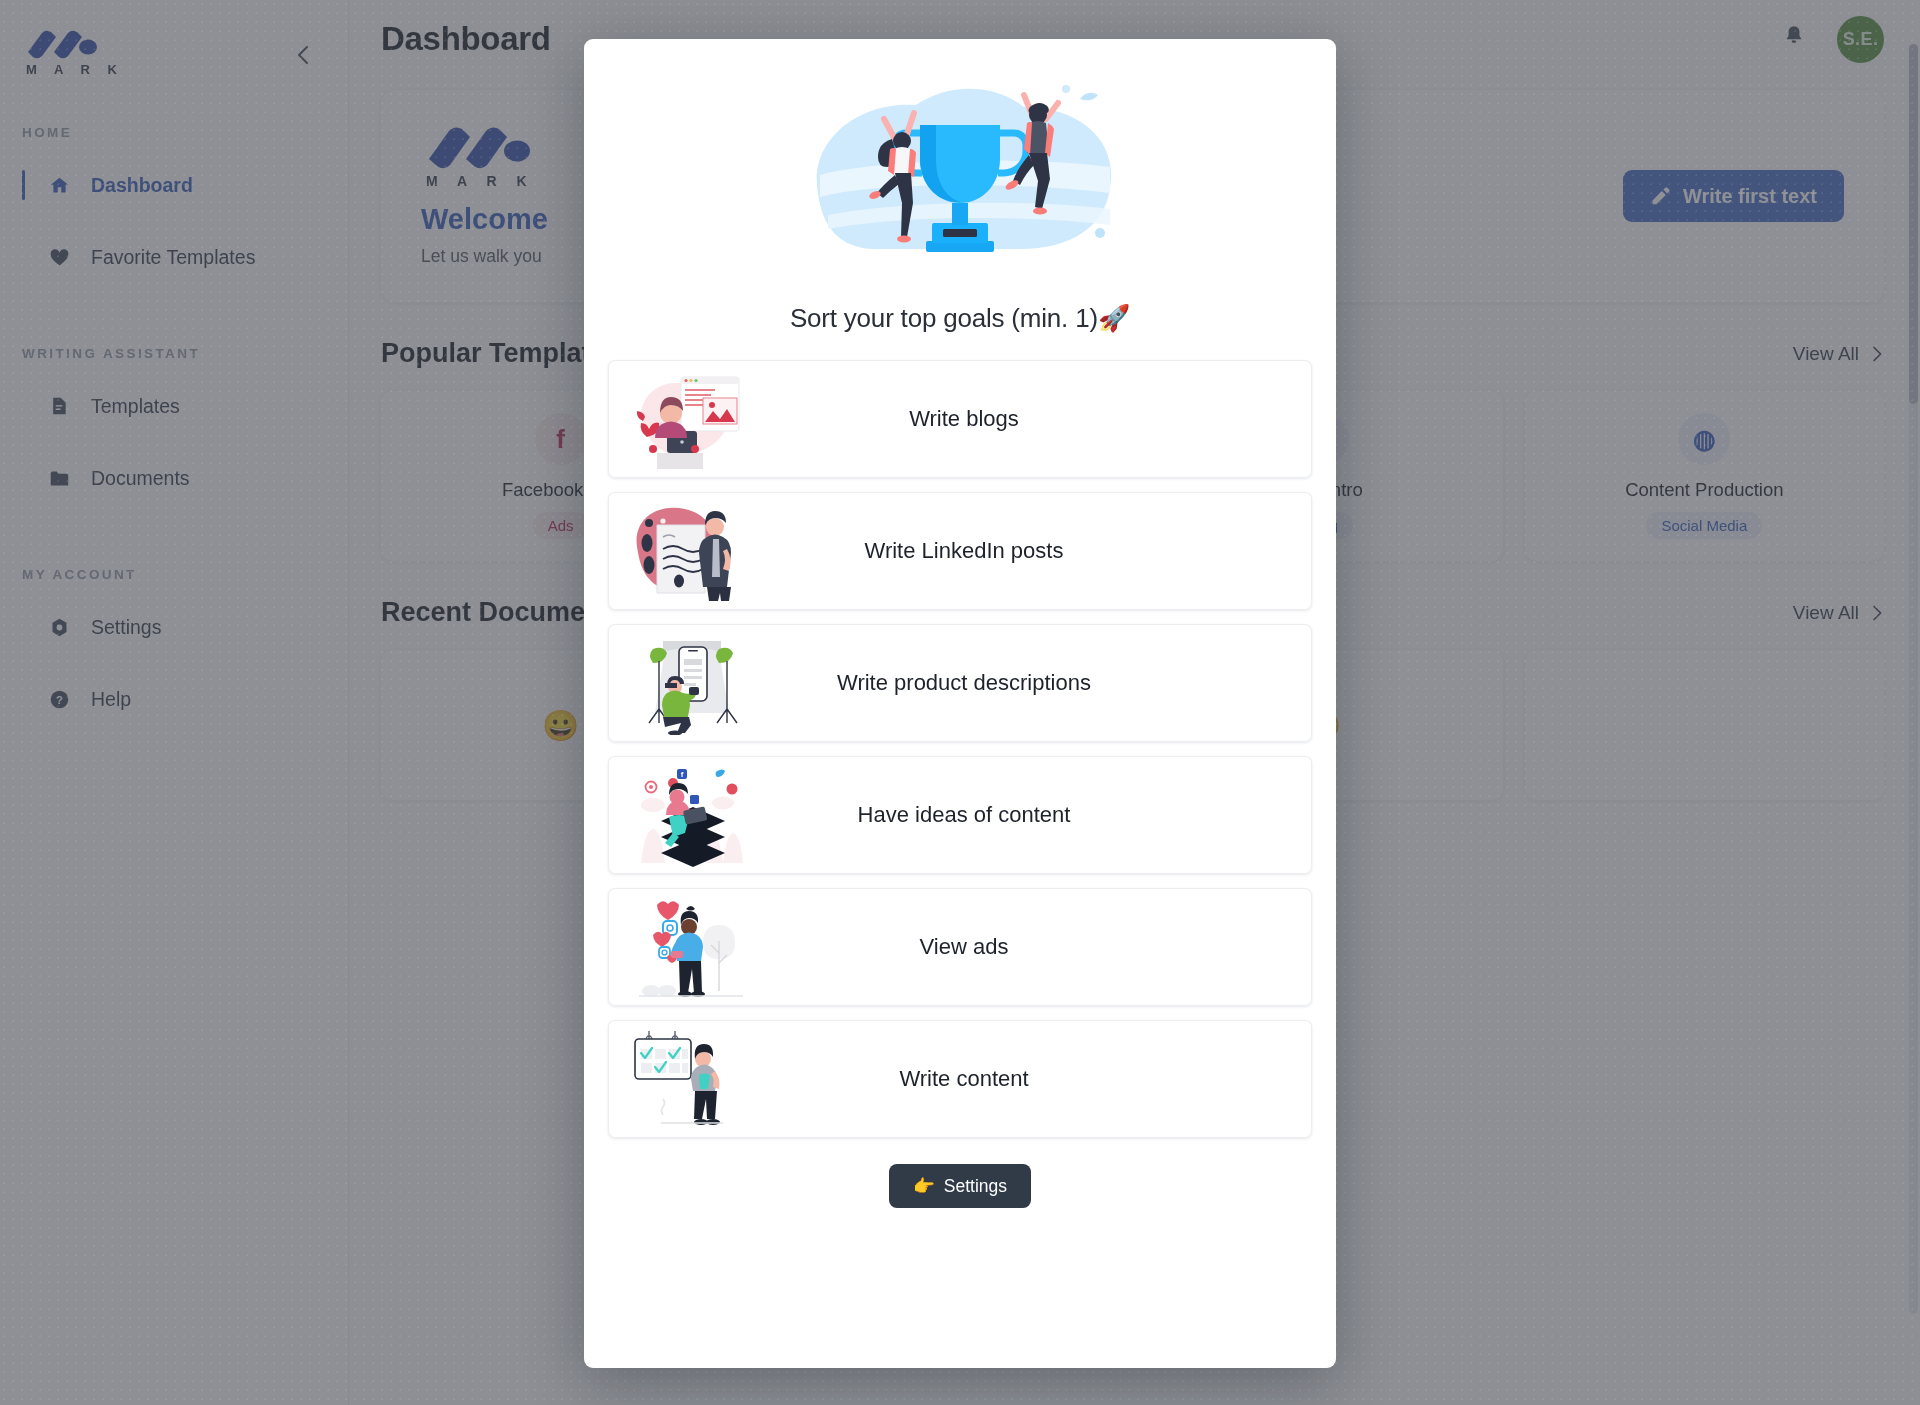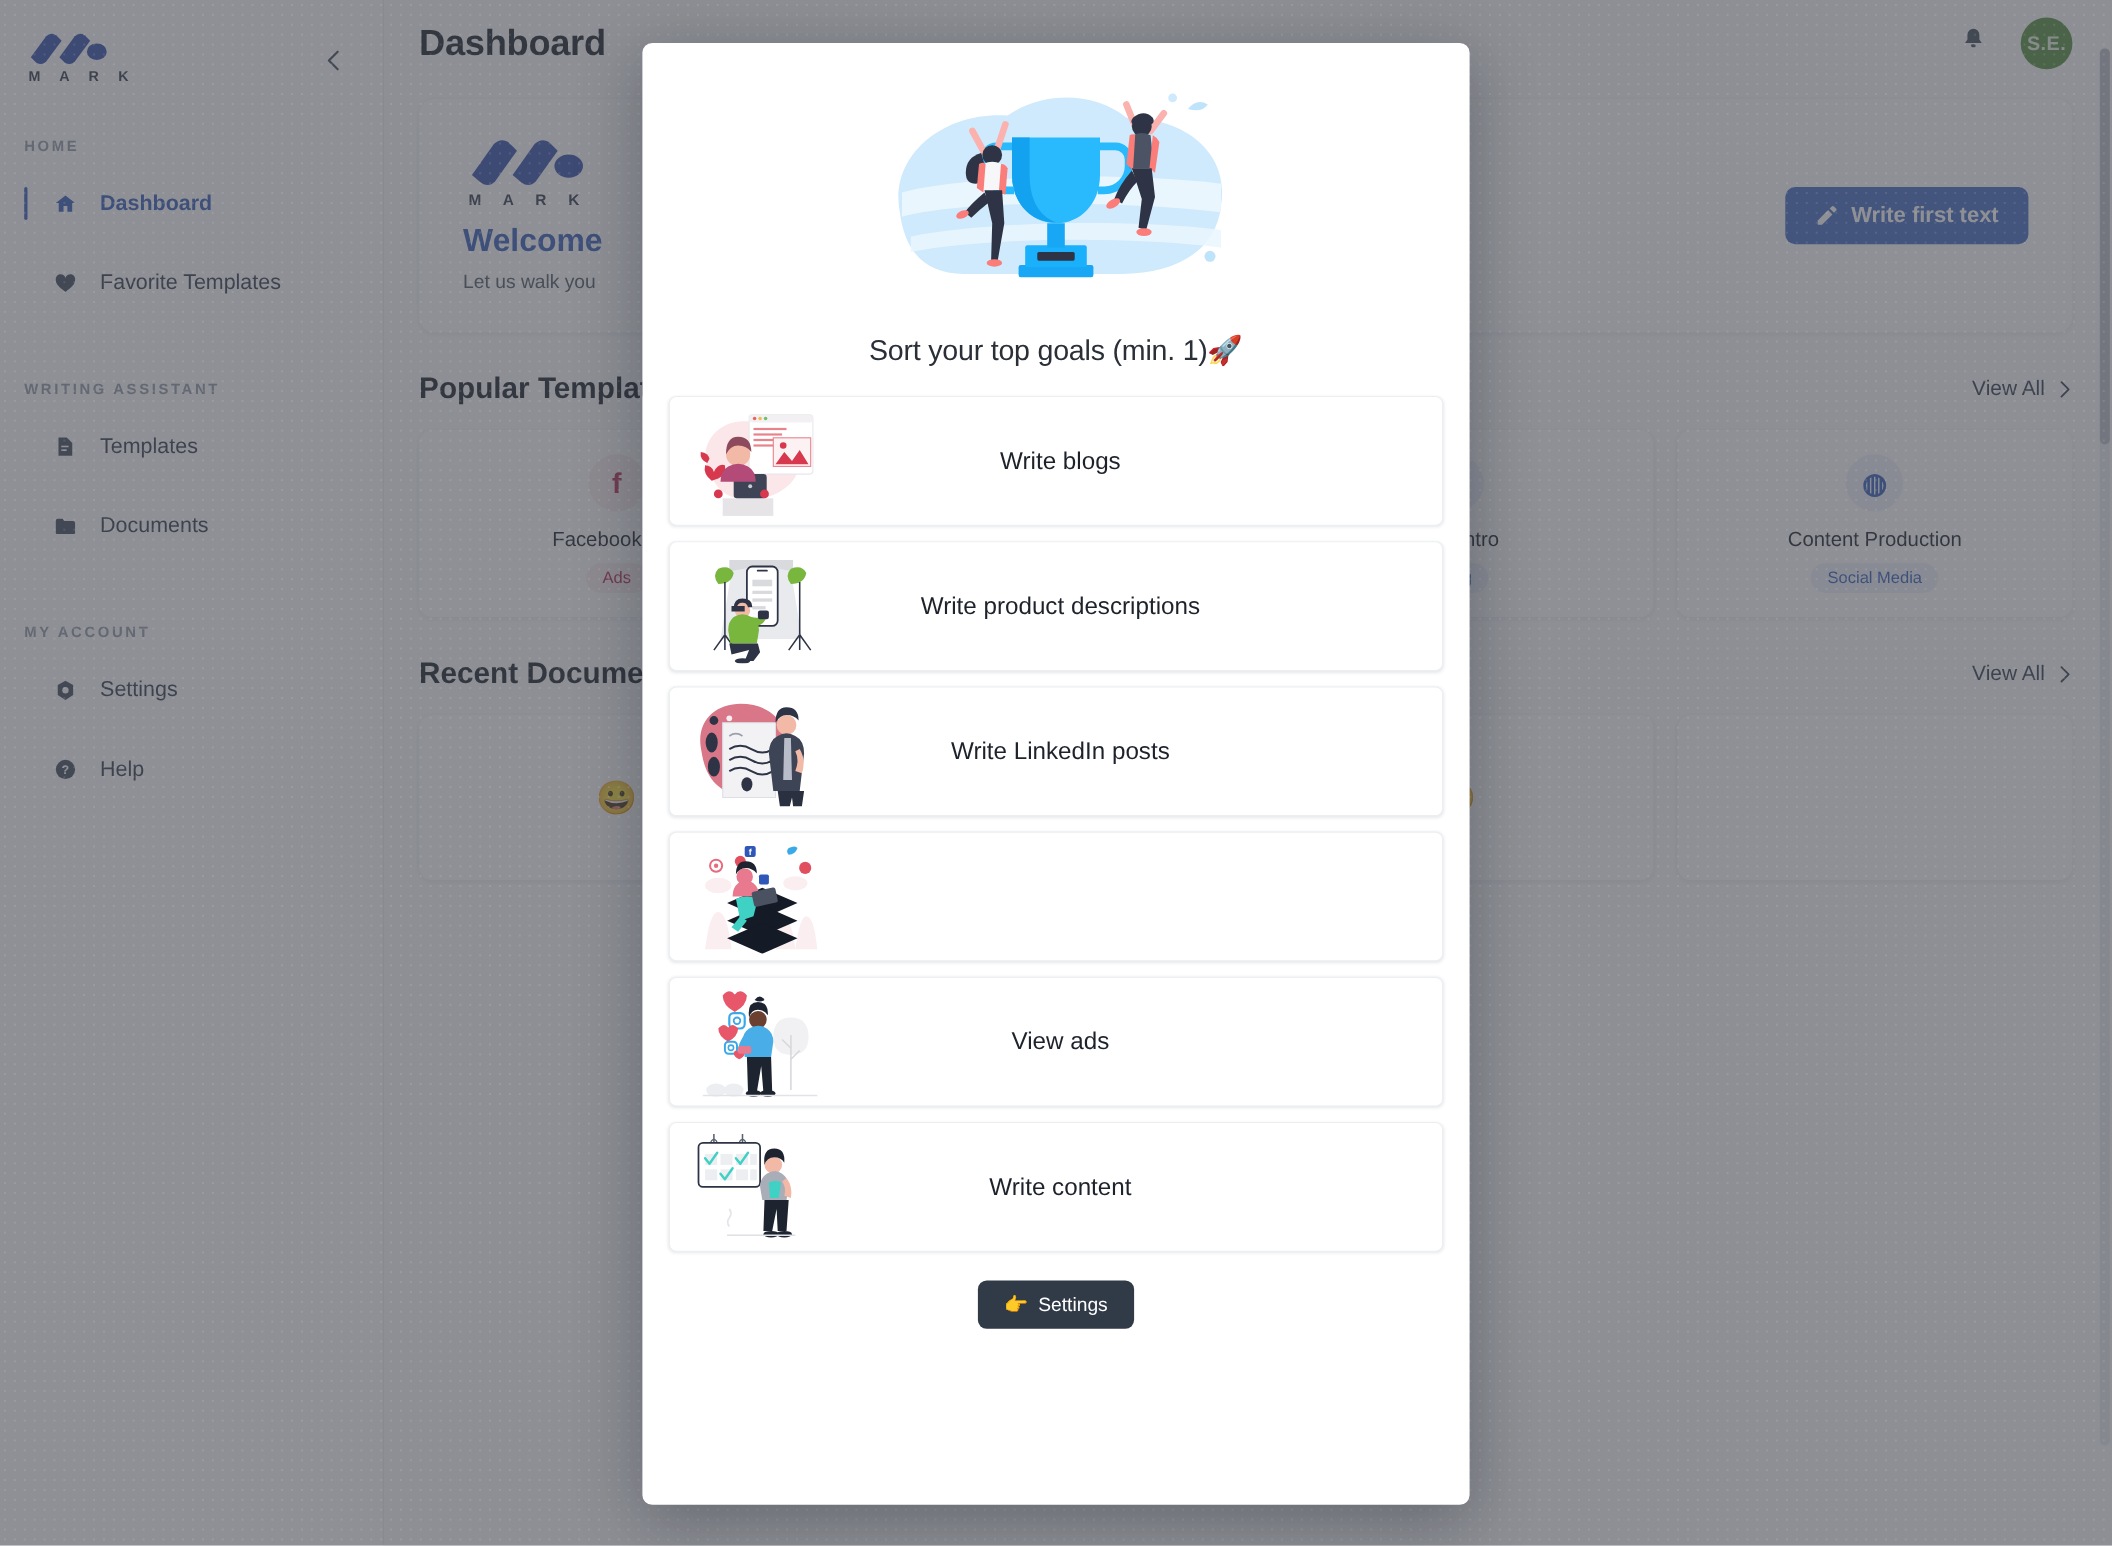--- a/index.html
+++ b/index.html
@@ -441,20 +441,46 @@
           <path d="M35 57 q9 -5 18 0 q7 4 7 14 h-32 q0 -10 7 -14z" fill="#b44a77"></path>
           <circle cx="68" cy="82" r="4" fill="#d8384d"></circle>
         </svg>
       </div>
       <div class="goal-label">Write blogs</div>
     </div>
 
     <div class="goal">
       <div class="goal-ill">
         <svg width="132" height="104" viewBox="0 0 132 104">
+          <path d="M10 48 C6 20 30 4 58 10 C86 16 96 44 84 70 C74 92 40 98 24 82 C14 72 12 60 10 48Z" fill="#d97789"></path>
+          <circle cx="22" cy="24" r="4" fill="#2e3445"></circle>
+          <circle cx="36" cy="22" r="2.6" fill="#f6eef0"></circle>
+          <circle cx="50" cy="30" r="2" fill="#f6eef0"></circle>
+          <ellipse cx="20" cy="44" rx="5.5" ry="9" fill="#2e3445"></ellipse>
+          <ellipse cx="22" cy="66" rx="5.5" ry="9" fill="#2e3445"></ellipse>
+          <path d="M30 26 L78 26 L78 94 L30 94 Z" fill="#f2f2f5" stroke="#dedfe4"></path>
+          <path d="M36 38 q6 -4 12 0" fill="none" stroke="#9aa0ad" stroke-width="1.6"></path>
+          <path d="M36 50 q10 -6 20 0 q10 6 20 0" fill="none" stroke="#2e3445" stroke-width="1.8"></path>
+          <path d="M36 60 q10 -6 20 0 q10 6 20 0" fill="none" stroke="#2e3445" stroke-width="1.8"></path>
+          <path d="M36 70 q10 -6 20 0 q10 6 20 0" fill="none" stroke="#2e3445" stroke-width="1.8"></path>
+          <ellipse cx="52" cy="82" rx="5" ry="6.5" fill="#2e3445"></ellipse>
+          <circle cx="88" cy="28" r="9" fill="#f3b9a7"></circle>
+          <path d="M78 26 q0 -14 10 -14 q11 0 11 12 q-4 -5 -11 -5 q-6 0 -10 7z" fill="#2e3445"></path>
+          <path d="M80 38 q8 -5 16 0 q8 4 8 16 l-4 34 h-24 l-4 -34 q0 -12 8 -16z" fill="#3d4456"></path>
+          <path d="M86 40 h6 l1 38 h-8z" fill="#b9bcc9"></path>
+          <path d="M80 88 h24 l-2 14 h-8 l-1 -8 l-2 8 h-9z" fill="#2a3040"></path>
+          <path d="M100 50 q6 10 2 22 l-6 -2 q4 -10 0 -18z" fill="#f3b9a7"></path>
+        </svg>
+      </div>
+      <div class="goal-label">Write LinkedIn posts</div>
+    </div>
+
+    <div class="goal">
+      <div class="goal-ill">
+        <svg width="132" height="104" viewBox="0 0 132 104">
           <path d="M36 10 h58 v10 h-58z" fill="#d9dade"></path>
           <path d="M38 20 q28 -6 54 0 l10 62 h-74z" fill="#e9eaee"></path>
           <path d="M26 18 q10 -4 14 4 q-2 10 -14 10 q-6 -8 0 -14z" fill="#79b63e"></path>
           <path d="M92 18 q10 -4 14 4 q-2 10 -14 10 q-6 -8 0 -14z" fill="#79b63e"></path>
           <path d="M32 30 v48" stroke="#2e3445" stroke-width="1.4"></path>
           <path d="M32 78 l-10 14 M32 78 l10 14 M32 78 v14" stroke="#2e3445" stroke-width="1.4"></path>
           <path d="M100 30 v48" stroke="#2e3445" stroke-width="1.4"></path>
           <path d="M100 78 l-10 14 M100 78 l10 14 M100 78 v14" stroke="#2e3445" stroke-width="1.4"></path>
           <rect x="52" y="16" width="28" height="54" rx="5" fill="#fff" stroke="#2e3445" stroke-width="1.6"></rect>
           <rect x="61" y="19" width="10" height="1.6" rx=".8" fill="#2e3445"></rect>
@@ -466,46 +492,20 @@
           <path d="M40 54 q0 -9 8 -9 q9 0 9 8 h-4 q-1 -4 -5 -4 q-5 0 -5 5z" fill="#2e3445"></path>
           <path d="M38 52 h12 v5 h-12z" fill="#2e3445"></path>
           <path d="M40 62 q8 -5 16 0 q7 4 7 12 l-2 12 h-24 l-2 -12 q0 -8 5 -12z" fill="#79b63e"></path>
           <path d="M56 62 q8 2 10 -2 l3 4 q-4 8 -14 5z" fill="#79b63e"></path>
           <rect x="62" y="56" width="10" height="8" rx="2" fill="#2e3445"></rect>
           <path d="M36 86 h26 l2 8 l-6 8 h-8 l4 -10 l-16 4z" fill="#2e3445"></path>
           <ellipse cx="48" cy="102" rx="7" ry="2.6" fill="#2e3445"></ellipse>
         </svg>
       </div>
       <div class="goal-label">Write product descriptions</div>
-    </div>
-
-    <div class="goal">
-      <div class="goal-ill">
-        <svg width="132" height="104" viewBox="0 0 132 104">
-          <path d="M10 48 C6 20 30 4 58 10 C86 16 96 44 84 70 C74 92 40 98 24 82 C14 72 12 60 10 48Z" fill="#d97789"></path>
-          <circle cx="22" cy="24" r="4" fill="#2e3445"></circle>
-          <circle cx="36" cy="22" r="2.6" fill="#f6eef0"></circle>
-          <circle cx="50" cy="30" r="2" fill="#f6eef0"></circle>
-          <ellipse cx="20" cy="44" rx="5.5" ry="9" fill="#2e3445"></ellipse>
-          <ellipse cx="22" cy="66" rx="5.5" ry="9" fill="#2e3445"></ellipse>
-          <path d="M30 26 L78 26 L78 94 L30 94 Z" fill="#f2f2f5" stroke="#dedfe4"></path>
-          <path d="M36 38 q6 -4 12 0" fill="none" stroke="#9aa0ad" stroke-width="1.6"></path>
-          <path d="M36 50 q10 -6 20 0 q10 6 20 0" fill="none" stroke="#2e3445" stroke-width="1.8"></path>
-          <path d="M36 60 q10 -6 20 0 q10 6 20 0" fill="none" stroke="#2e3445" stroke-width="1.8"></path>
-          <path d="M36 70 q10 -6 20 0 q10 6 20 0" fill="none" stroke="#2e3445" stroke-width="1.8"></path>
-          <ellipse cx="52" cy="82" rx="5" ry="6.5" fill="#2e3445"></ellipse>
-          <circle cx="88" cy="28" r="9" fill="#f3b9a7"></circle>
-          <path d="M78 26 q0 -14 10 -14 q11 0 11 12 q-4 -5 -11 -5 q-6 0 -10 7z" fill="#2e3445"></path>
-          <path d="M80 38 q8 -5 16 0 q8 4 8 16 l-4 34 h-24 l-4 -34 q0 -12 8 -16z" fill="#3d4456"></path>
-          <path d="M86 40 h6 l1 38 h-8z" fill="#b9bcc9"></path>
-          <path d="M80 88 h24 l-2 14 h-8 l-1 -8 l-2 8 h-9z" fill="#2a3040"></path>
-          <path d="M100 50 q6 10 2 22 l-6 -2 q4 -10 0 -18z" fill="#f3b9a7"></path>
-        </svg>
-      </div>
-      <div class="goal-label">Write LinkedIn posts</div>
     </div>
 
     <div class="goal">
       <div class="goal-ill">
         <svg width="132" height="104" viewBox="0 0 132 104">
           <path d="M14 100 q4 -34 12 -34 q8 0 12 34z" fill="#fbeef0"></path>
           <path d="M96 100 q4 -30 10 -30 q7 0 10 30z" fill="#fbeef0"></path>
           <path d="M78 100 q4 -26 9 -26 q6 0 9 26z" fill="#fbeef0"></path>
           <ellipse cx="26" cy="42" rx="12" ry="7" fill="#fbeef0"></ellipse>
           <ellipse cx="96" cy="40" rx="11" ry="6.5" fill="#fbeef0"></ellipse>
@@ -521,20 +521,21 @@
           <path d="M34 74 L66 60 L98 74 L66 88 Z" fill="#141a26"></path>
           <path d="M34 90 L66 76 L98 90 L66 104 Z" fill="#141a26"></path>
           <circle cx="50" cy="34" r="7.5" fill="#e8798e"></circle>
           <path d="M42 32 q0 -12 9 -12 q10 0 10 11 q-4 -5 -10 -5 q-6 0 -9 6z" fill="#1d2430"></path>
           <path d="M44 40 q8 -5 14 0 q5 4 5 12 h-24 q0 -8 5 -12z" fill="#e8798e"></path>
           <path d="M42 54 q10 -4 20 0 l-4 16 l-12 4z" fill="#3fd1c4"></path>
           <rect x="56" y="48" width="22" height="14" rx="2" fill="#4a5261" transform="rotate(-12 56 48)"></rect>
           <path d="M46 70 l-8 10 l6 4 l8 -10z" fill="#3fd1c4"></path>
         </svg>
       </div>
+      <div class="goal-label">Have ideas of content</div>
     </div>
 
     <div class="goal">
       <div class="goal-ill">
         <svg width="132" height="104" viewBox="0 0 132 104">
           <path d="M92 30 q16 0 16 18 q0 16 -16 16 q-16 0 -16 -16 q0 -18 16 -18z" fill="#f1f1f4"></path>
           <path d="M92 46 v50" stroke="#d6d7dc" stroke-width="1.4"></path>
           <path d="M92 58 l-8 -8 M92 68 l8 -8" stroke="#d6d7dc" stroke-width="1.4"></path>
           <path d="M30 10 q6 -7 11 -1 q5 -6 11 1 q0 9 -11 15 q-11 -6 -11 -15z" fill="#e8566a"></path>
           <rect x="36" y="26" width="14" height="14" rx="4" fill="none" stroke="#3aa9e8" stroke-width="2"></rect>

